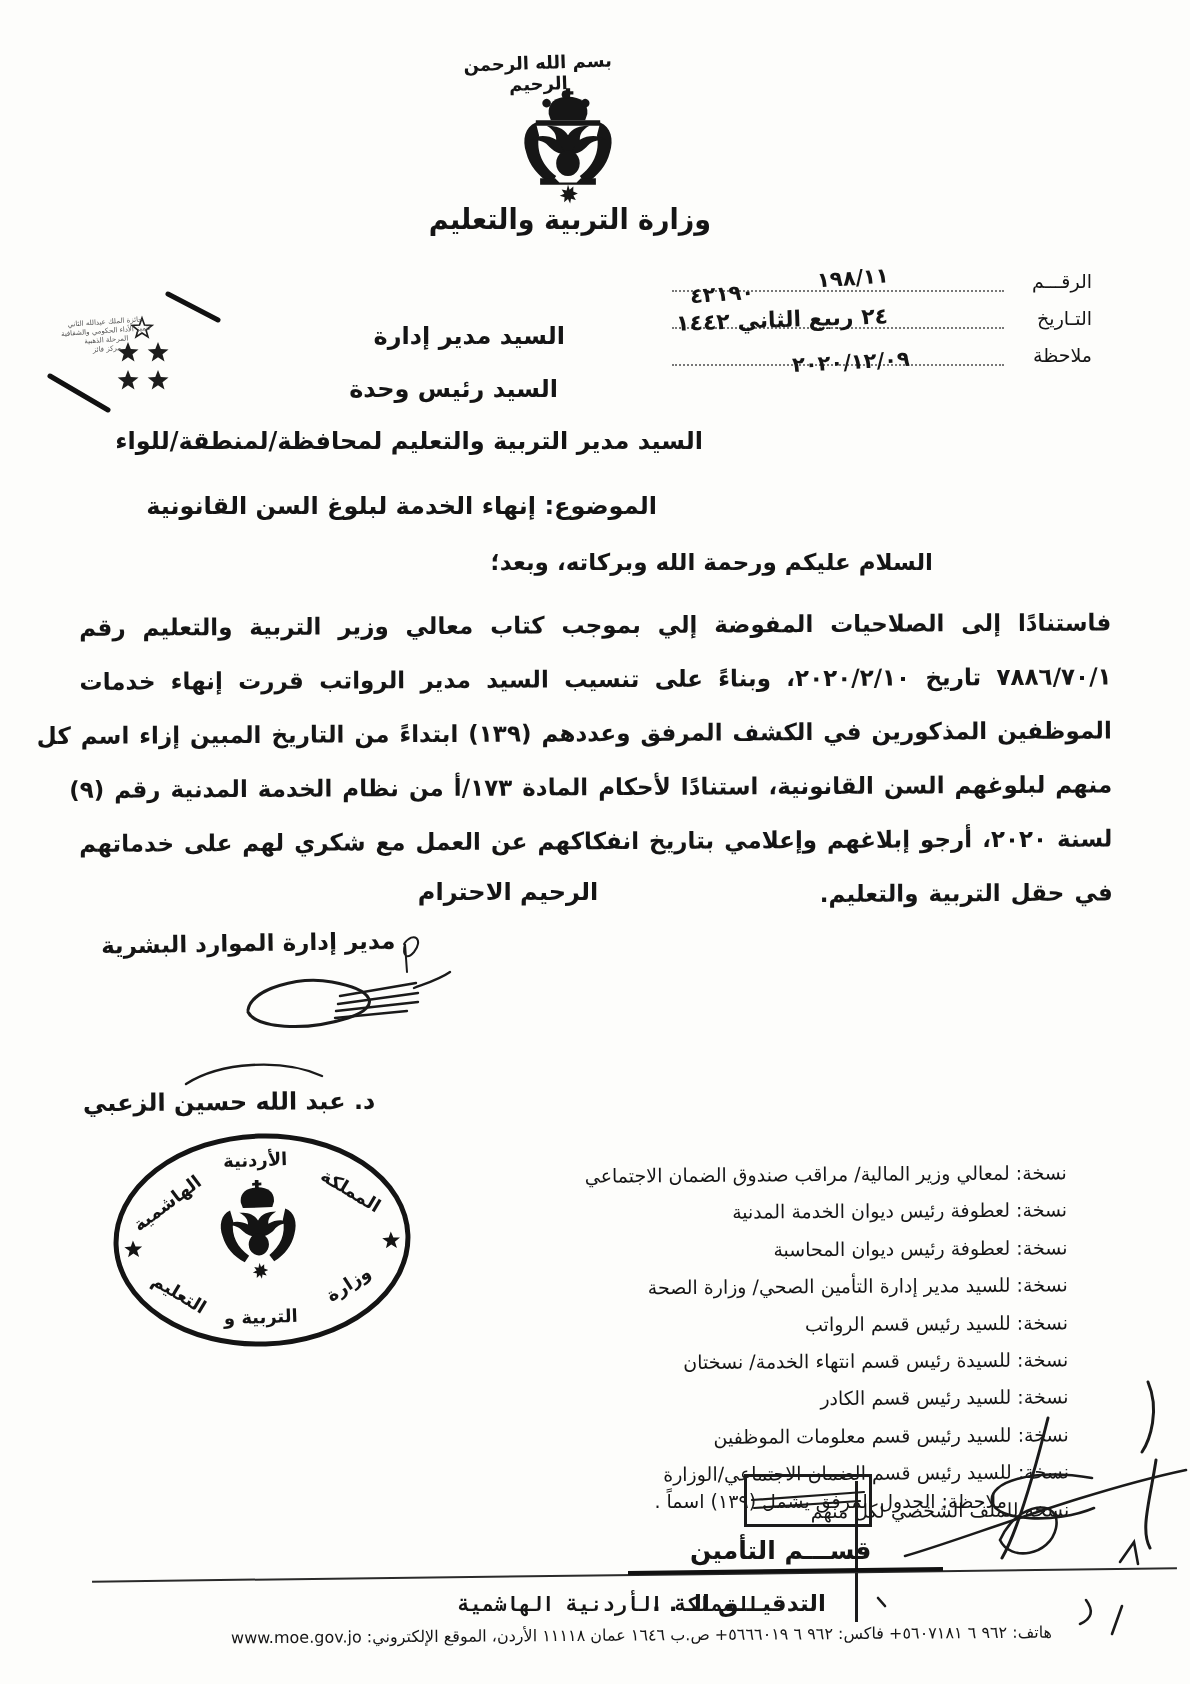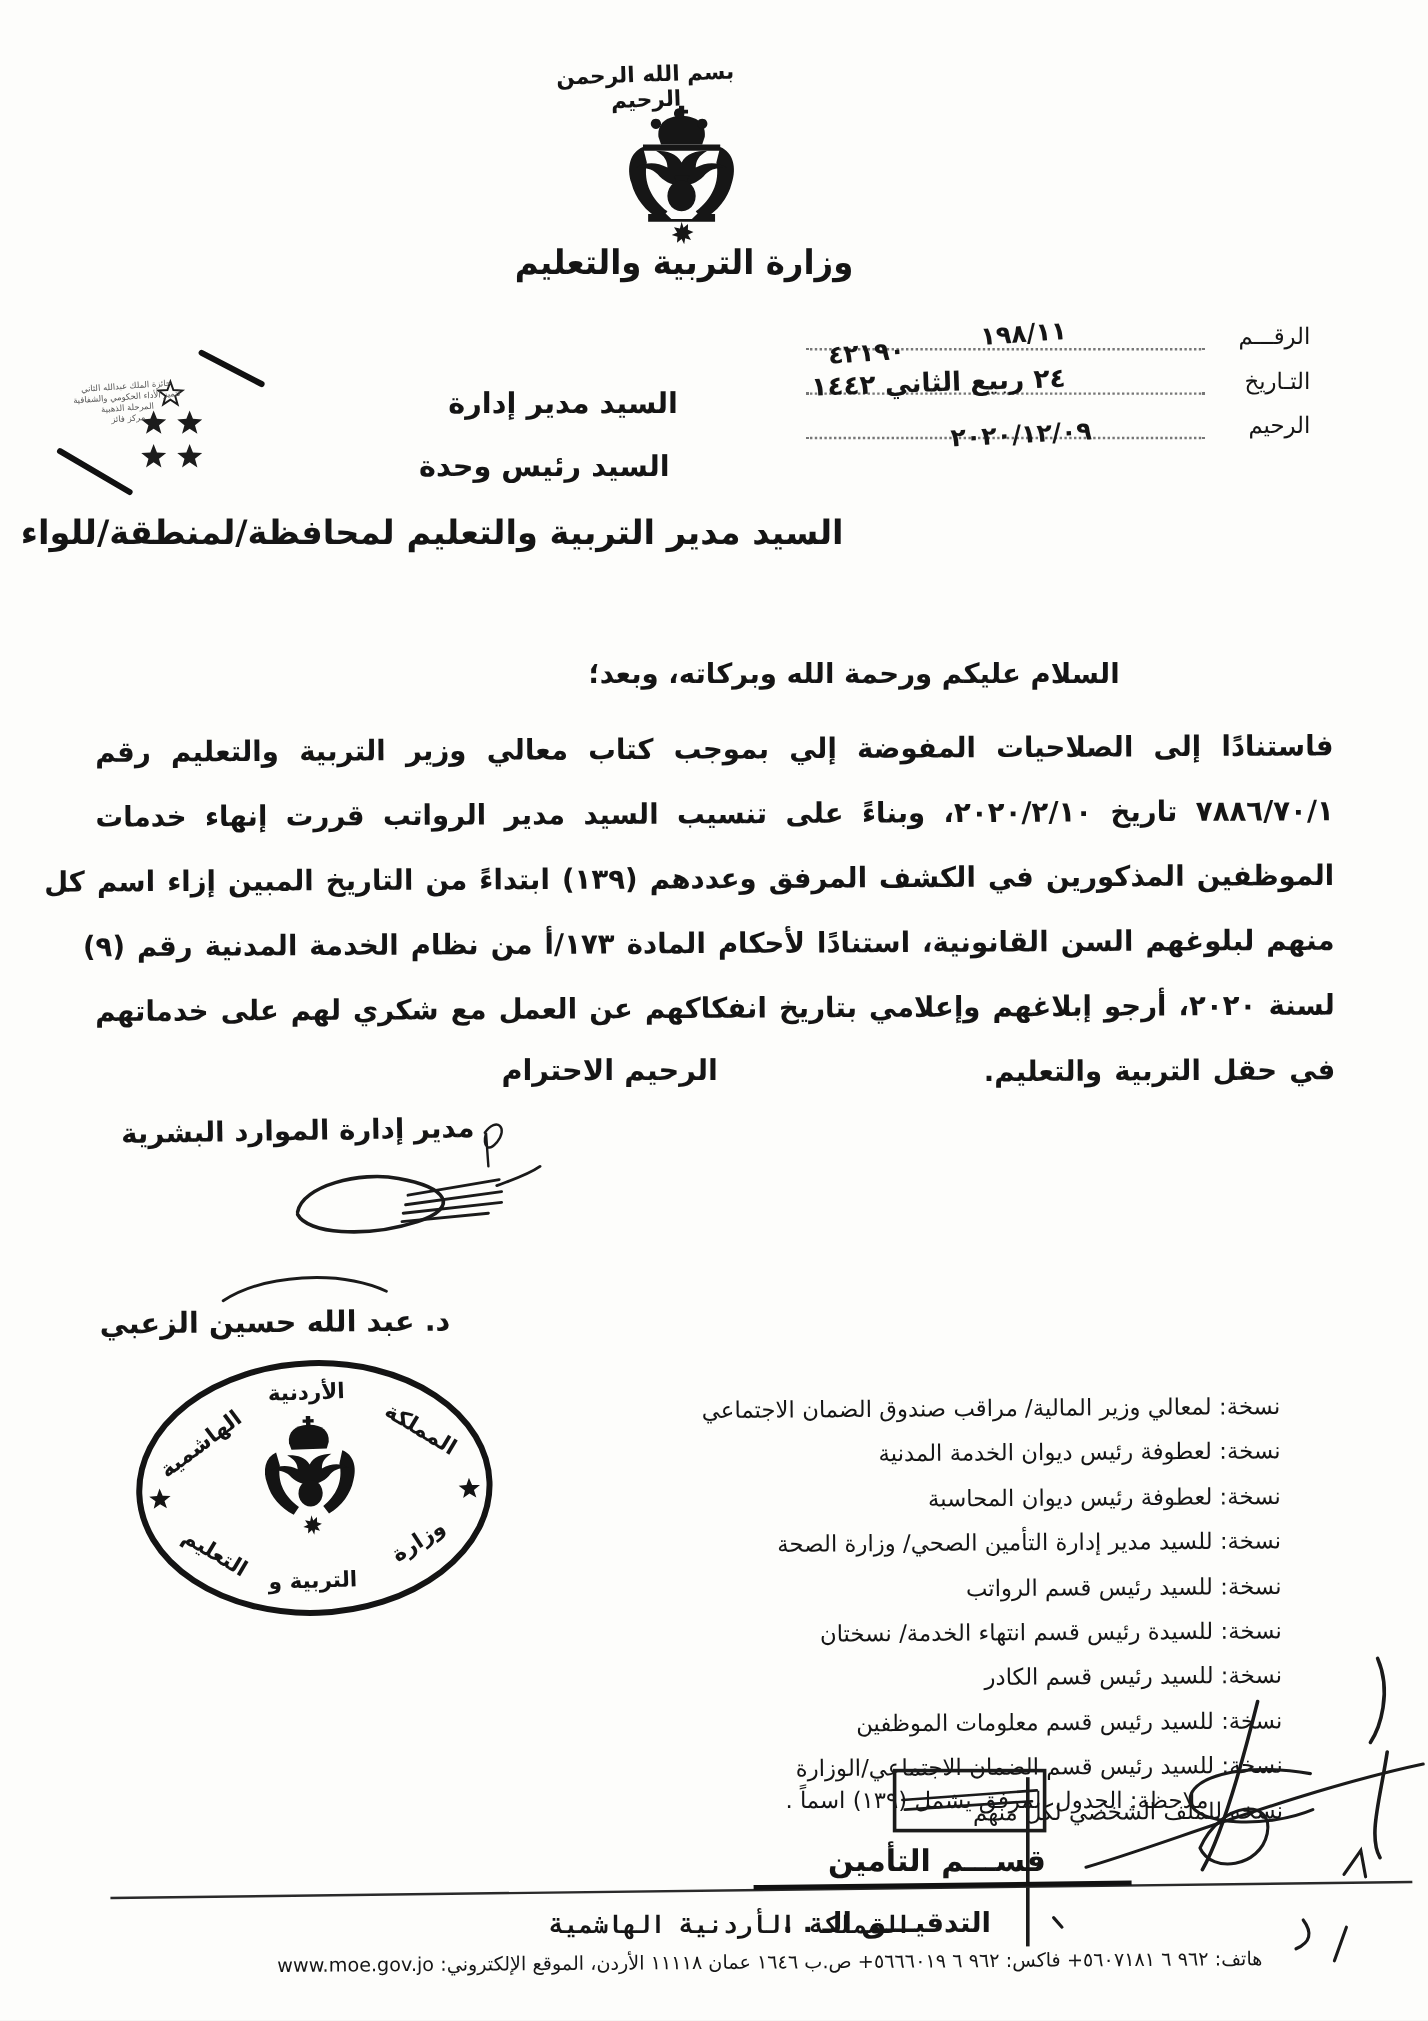--- a/index.html
+++ b/index.html
@@ -20,21 +20,21 @@
   
   .ref-block{top:266px;right:98px;width:440px;}
   .ref-row{position:relative;height:37px;font-size:19px;}
   .ref-label{position:absolute;right:0;top:4px;letter-spacing:1px;}
   .ref-dots{position:absolute;right:88px;left:20px;top:24px;border-top:2px dotted #777;}
   .ref-val{position:absolute;font-weight:700;font-size:21px;white-space:nowrap;}
 
   
   .addr1{top:322px;right:625px;font-size:24px;font-weight:700;}
   .addr2{top:375px;right:632px;font-size:24px;font-weight:700;}
-  .addr3{top:427px;right:487px;font-size:28px;font-weight:700;margin-left:42px;}
+  .addr3{top:427px;right:487px;font-size:24px;font-weight:700;margin-left:42px;}
   .subject{top:492px;right:533px;font-size:24px;font-weight:700;}
   .salutation{top:549px;right:257px;font-size:23px;font-weight:700;}
 
   
   .body-block{top:600px;right:78px;left:80px;transform:rotate(-0.3deg);}
   .body-line{font-size:23px;font-weight:700;height:54px;line-height:50px;
     text-align:justify;text-align-last:justify;white-space:nowrap;
     word-spacing:2px;transform:scaleY(1.02);}
   .body-line.last{text-align:right;text-align-last:right;}
 
@@ -118,30 +118,31 @@
       <span class="ref-dots"></span>
       <span class="ref-val" style="left:165px;top:0;transform:rotate(-4deg);">١٩٨/١١</span>
       <span class="ref-val" style="left:38px;top:16px;transform:rotate(-4deg);">٤٢١٩٠</span>
     </div>
     <div class="ref-row">
       <span class="ref-label">التـاريخ</span>
       <span class="ref-dots"></span>
       <span class="ref-val" style="left:24px;top:4px;transform:rotate(-2deg);font-size:22px;">٢٤ ربيع الثاني ١٤٤٢</span>
     </div>
     <div class="ref-row">
-      <span class="ref-label">الرحيم</span>
+      <span class="ref-label">ملاحظة</span>
       <span class="ref-dots"></span>
       <span class="ref-val" style="left:140px;top:10px;transform:rotate(-3deg);">٢٠٢٠/١٢/٠٩</span>
     </div>
   </div>
 
   <div class="abs addr1 nowrap">السيد مدير إدارة</div>
   <div class="abs addr2 nowrap">السيد رئيس وحدة</div>
   <div class="abs addr3 nowrap">السيد مدير التربية والتعليم لمحافظة/لمنطقة/للواء</div>
 
+  <div class="abs subject nowrap">الموضوع: إنهاء الخدمة لبلوغ السن القانونية</div>
   <div class="abs salutation nowrap">السلام عليكم ورحمة الله وبركاته، وبعد؛</div>
 
   <div class="abs body-block">
     <div class="body-line">فاستنادًا إلى الصلاحيات المفوضة إلي بموجب كتاب معالي وزير التربية والتعليم رقم</div>
     <div class="body-line">٧٨٨٦/٧٠/١ تاريخ ٢٠٢٠/٢/١٠، وبناءً على تنسيب السيد مدير الرواتب قررت إنهاء خدمات</div>
     <div class="body-line">الموظفين المذكورين في الكشف المرفق وعددهم (١٣٩) ابتداءً من التاريخ المبين إزاء اسم كل</div>
     <div class="body-line">منهم لبلوغهم السن القانونية، استنادًا لأحكام المادة ١٧٣/أ من نظام الخدمة المدنية رقم (٩)</div>
     <div class="body-line">لسنة ٢٠٢٠، أرجو إبلاغهم وإعلامي بتاريخ انفكاكهم عن العمل مع شكري لهم على خدماتهم</div>
     <div class="body-line last">في حقل التربية والتعليم.</div>
   </div>

